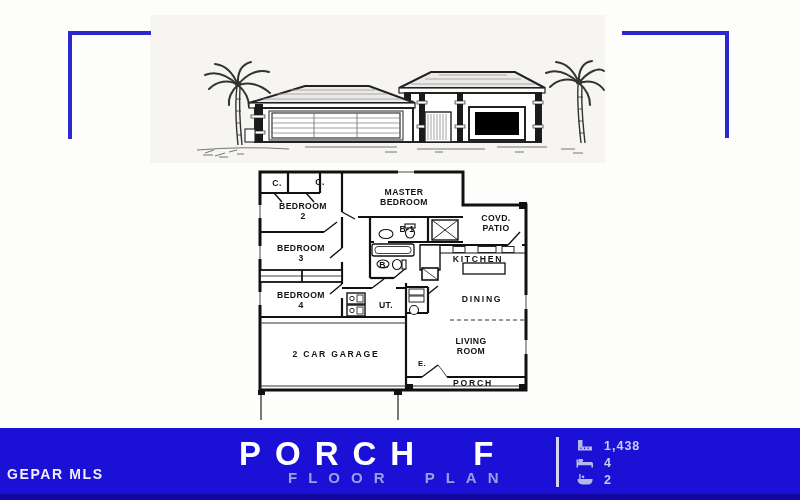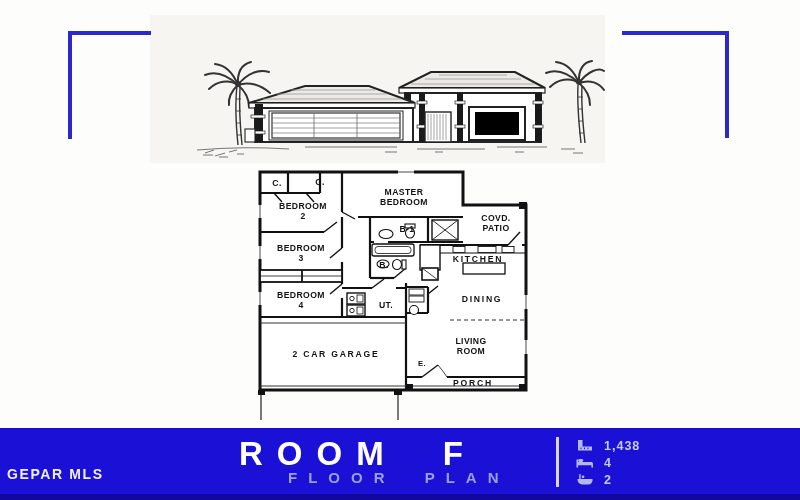--- a/index.html
+++ b/index.html
@@ -274,21 +274,21 @@
   <div class="fp-label" style="left:301px;top:300px;width:58px">BEDROOM 4</div>
   <div class="fp-label" style="left:386px;top:305px;width:30px">UT.</div>
   <div class="fp-label fp-wide" style="left:482px;top:299px">DINING</div>
   <div class="fp-label fp-wide" style="left:336px;top:354px">2 CAR GARAGE</div>
   <div class="fp-label" style="left:471px;top:346px;width:52px">LIVING ROOM</div>
   <div class="fp-label" style="left:422px;top:364px;width:20px;font-size:8px">E.</div>
   <div class="fp-label fp-wide" style="left:473px;top:383px">PORCH</div>
 
   <div class="bar">
     <div class="mls">GEPAR MLS</div>
-    <div class="plan-name">ROOM F</div>
+    <div class="plan-name">PORCH F</div>
     <div class="plan-sub">FLOOR PLAN</div>
     <div class="divider"></div>
 
     <div class="stats">
       <div class="stat-row">
         <svg viewBox="0 0 18 13">
           <path d="M2 1 h4.5 v6.5 h9.5 v4 H2 Z" fill="#b4b8ea"></path>
           <path d="M5 8.5 v1.6 M8.5 8.5 v1.6 M12 8.5 v1.6" stroke="#1b10d6" stroke-width="1"></path>
         </svg>
         <span class="stat-val">1,438</span>

